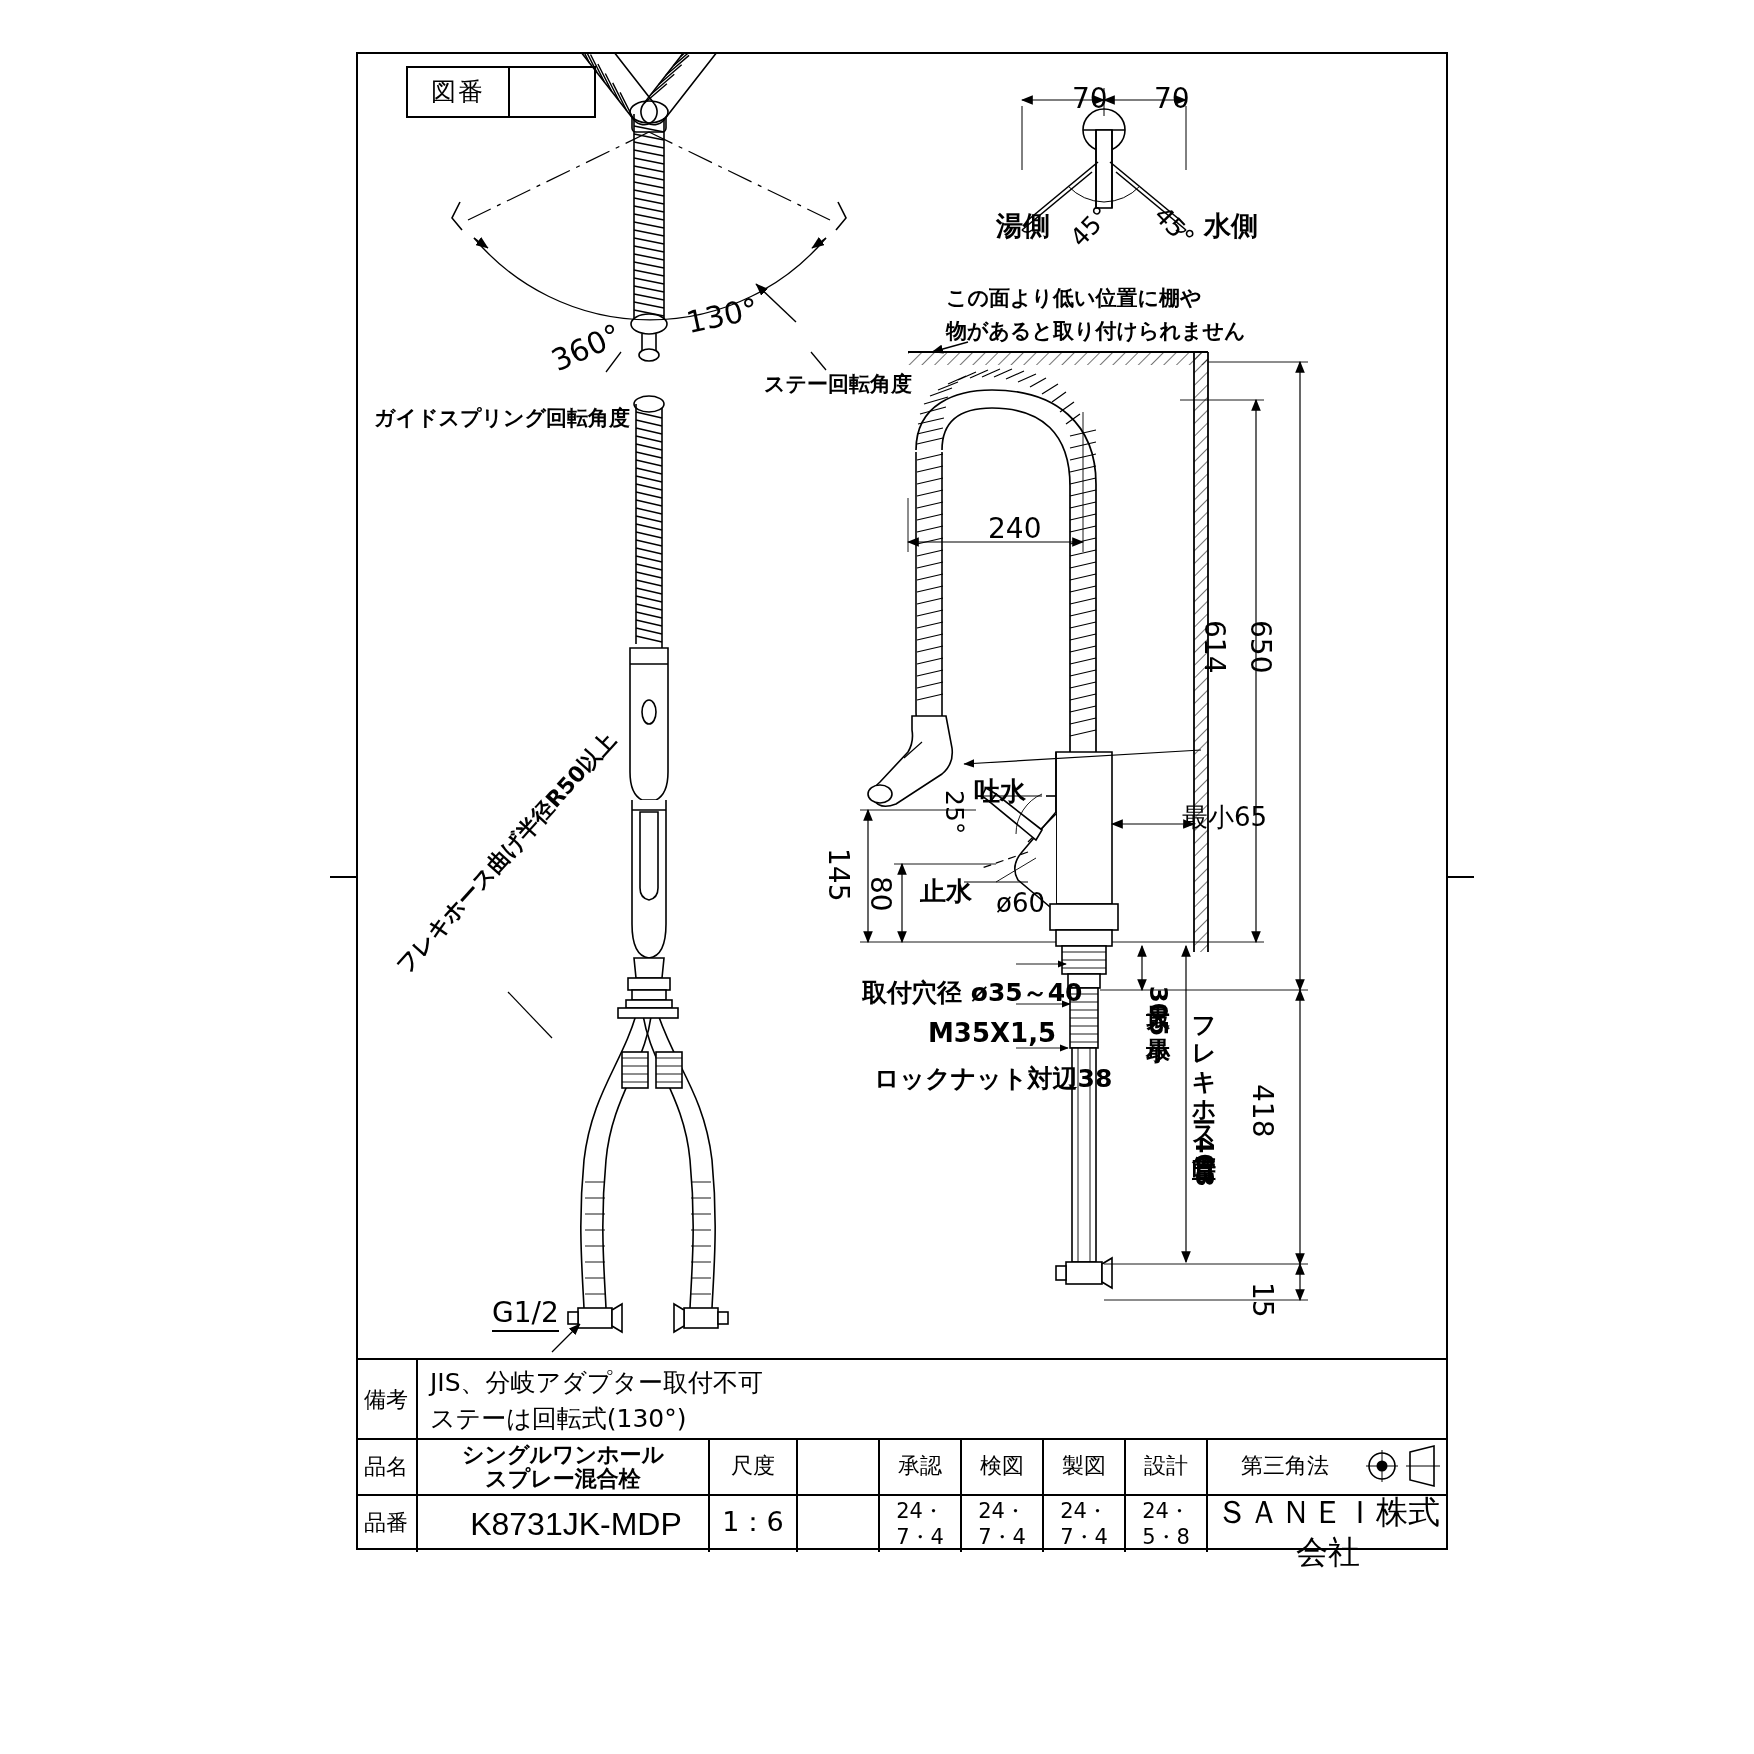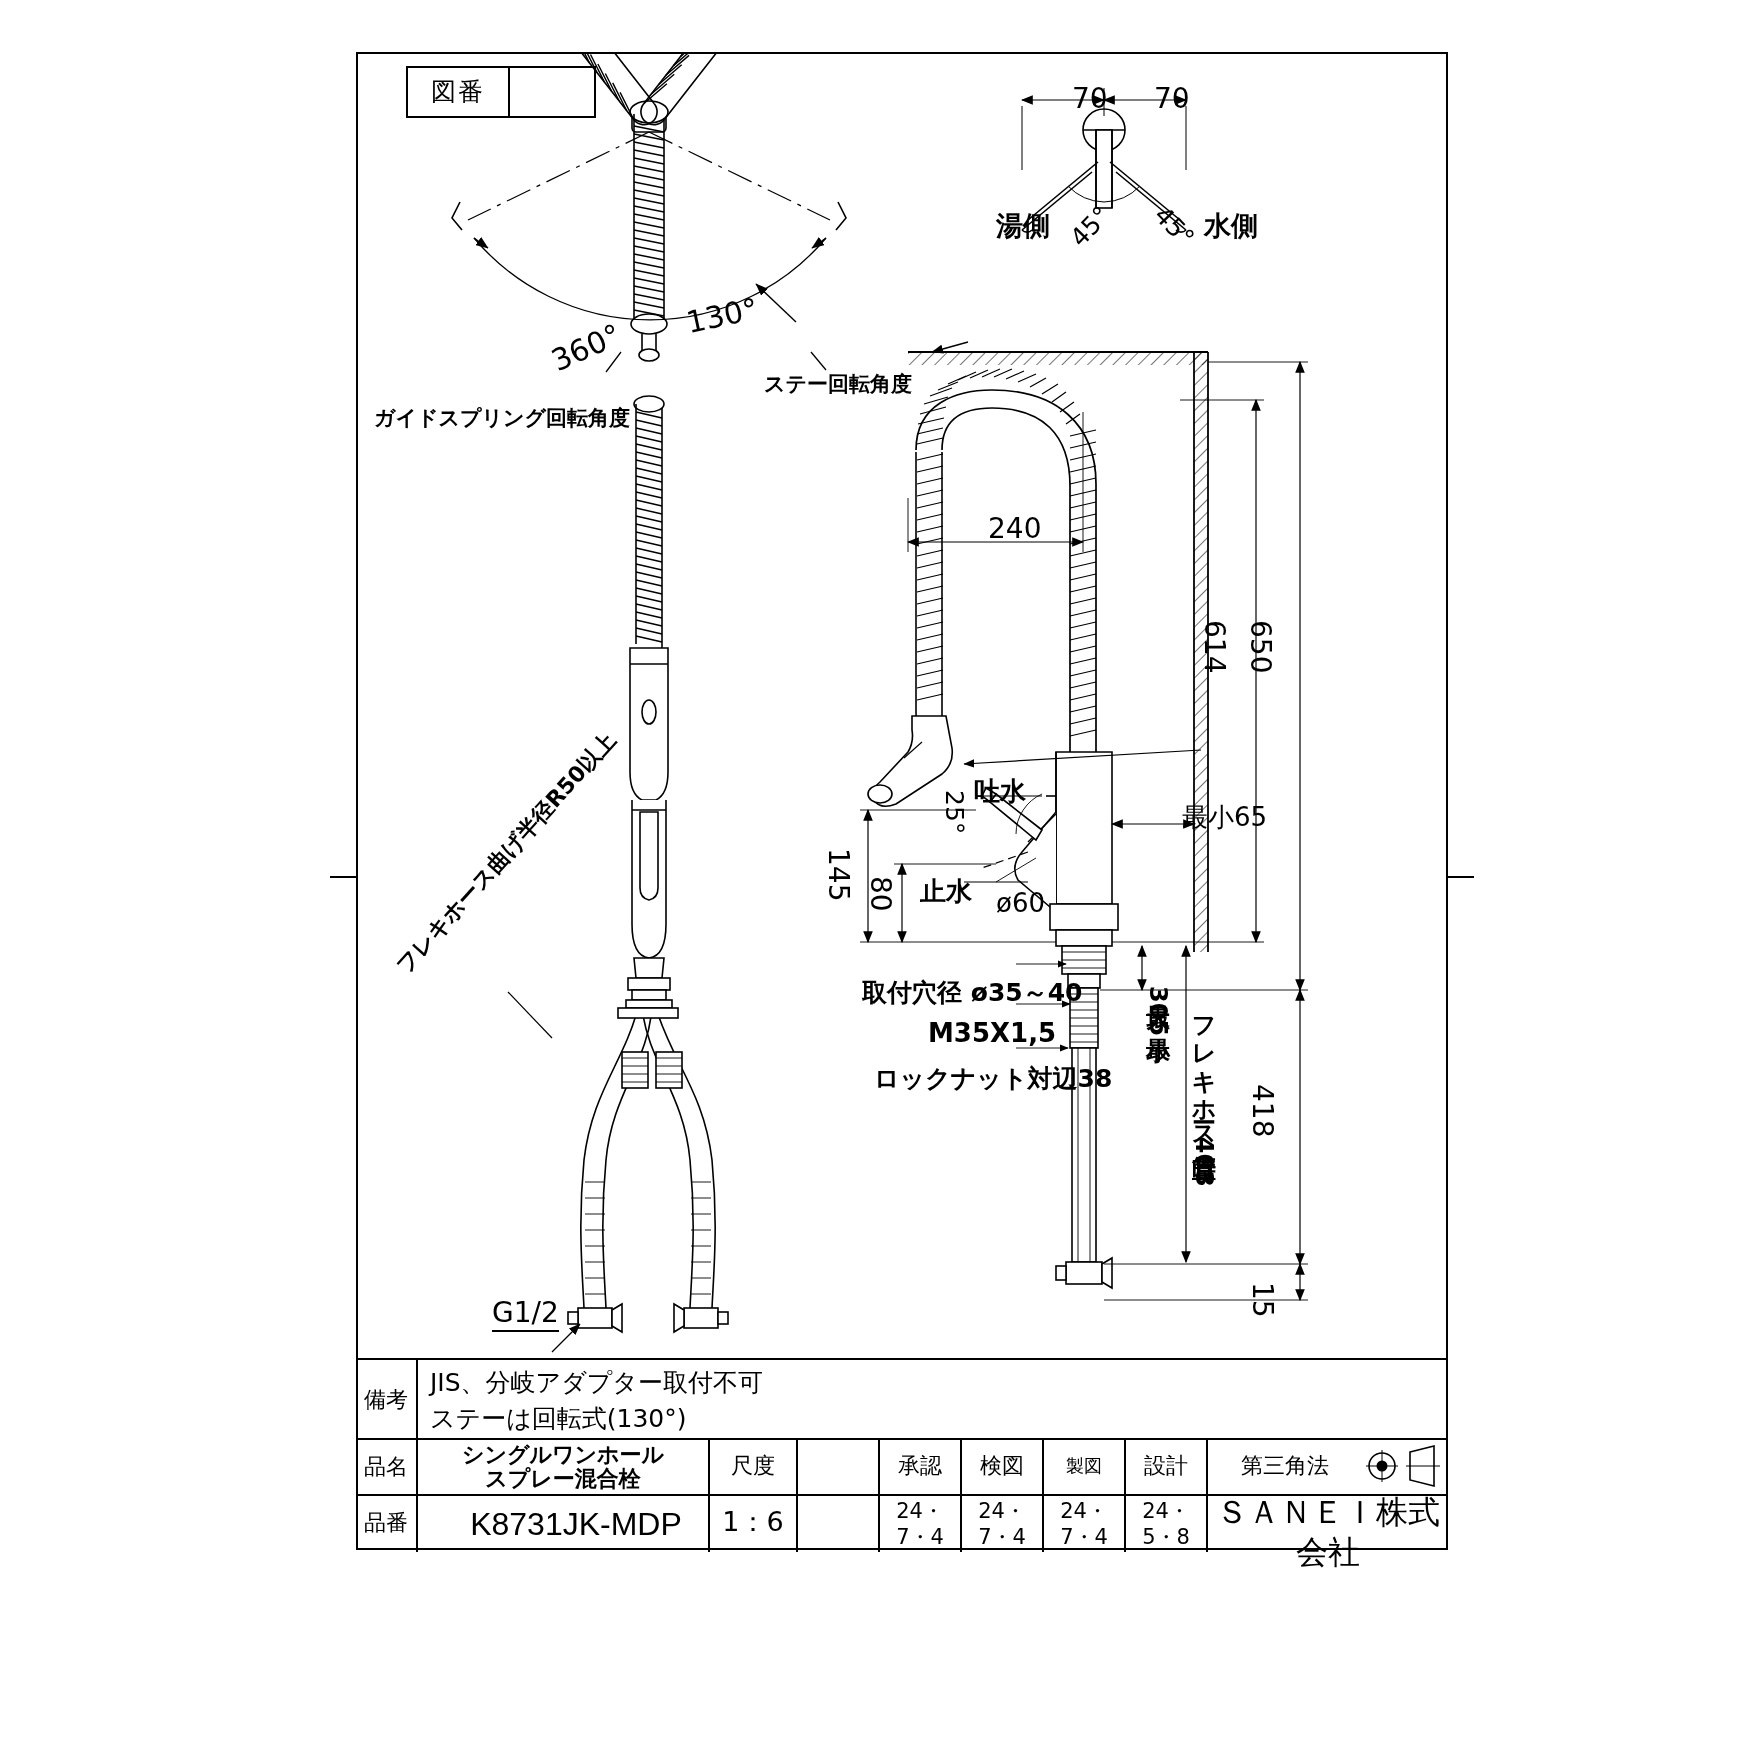--- a/index.html
+++ b/index.html
@@ -340,20 +340,22 @@
   <div class="abs note" style="left:374px;top:404px;font-size:21px;">ガイドスプリング回転角度</div>
   <div class="abs note" style="left:764px;top:370px;font-size:21px;">ステー回転角度</div>
 
   <div class="abs dim" style="left:1072px;top:82px;font-size:28px;">70</div>
   <div class="abs dim" style="left:1154px;top:82px;font-size:28px;">70</div>
   <div class="abs dim" style="left:1068px;top:212px;font-size:25px;transform:rotate(-46deg);">45°</div>
   <div class="abs dim" style="left:1152px;top:212px;font-size:25px;transform:rotate(46deg);">45°</div>
   <div class="abs note" style="left:996px;top:208px;font-size:27px;">湯側</div>
   <div class="abs note" style="left:1204px;top:208px;font-size:27px;">水側</div>
 
+  <div class="abs note" style="left:946px;top:282px;font-size:21px;line-height:1.55;white-space:pre-line;"><span>この面より低い位置に棚や
+物があると取り付けられません</span></div>
 
 
   <div class="abs note" style="left:390px;top:960px;font-size:22px;transform:rotate(-48deg);transform-origin:left top;"><span>フレキホース曲げ半径R50以上</span></div>
 
   <div class="abs dim" style="left:988px;top:512px;font-size:28px;">240</div>
   <div class="abs dim" style="left:1198px;top:620px;font-size:28px;writing-mode:vertical-rl;">614</div>
   <div class="abs dim" style="left:1244px;top:620px;font-size:28px;writing-mode:vertical-rl;">650</div>
   <div class="abs dim" style="left:822px;top:848px;font-size:28px;writing-mode:vertical-rl;">145</div>
   <div class="abs dim" style="left:864px;top:876px;font-size:28px;writing-mode:vertical-rl;">80</div>
   <div class="abs dim" style="left:1182px;top:800px;font-size:26px;">最小65</div>
@@ -396,21 +398,21 @@
     <div class="cell jp" style="left:0;top:136px;width:60px;height:54px;font-size:22px;">品番</div>
     <div class="cell" style="left:75px;top:138px;width:290px;height:52px;font-size:32px;">K8731JK-MDP</div>
 
     <div class="cell jp" style="left:354px;top:82px;width:86px;height:48px;font-size:22px;">尺度</div>
     <div class="cell jp" style="left:354px;top:136px;width:86px;height:52px;font-size:27px;">1：6</div>
 
     <div class="cell jp" style="left:524px;top:82px;width:80px;height:48px;font-size:22px;">承認</div>
     <div class="cell jp" style="left:524px;top:140px;width:80px;height:48px;font-size:21px;">24・7・4</div>
     <div class="cell jp" style="left:606px;top:82px;width:80px;height:48px;font-size:22px;">検図</div>
     <div class="cell jp" style="left:606px;top:140px;width:80px;height:48px;font-size:21px;">24・7・4</div>
-    <div class="cell jp" style="left:688px;top:82px;width:80px;height:48px;font-size:18px;">製図</div>
+    <div class="cell jp" style="left:688px;top:82px;width:80px;height:48px;font-size:22px;">製図</div>
     <div class="cell jp" style="left:688px;top:140px;width:80px;height:48px;font-size:21px;">24・7・4</div>
     <div class="cell jp" style="left:770px;top:82px;width:80px;height:48px;font-size:22px;">設計</div>
     <div class="cell jp" style="left:770px;top:140px;width:80px;height:48px;font-size:21px;">24・5・8</div>
 
     <div class="cell jp" style="left:854px;top:82px;width:150px;height:48px;font-size:22px;">第三角法</div>
     <svg class="abs" style="left:1008px;top:84px;" width="80" height="44" viewBox="0 0 80 44">
       <g stroke="#000" fill="none" stroke-width="1.6">
         <circle cx="18" cy="22" r="13"></circle>
         <circle cx="18" cy="22" r="5.5" fill="#000" stroke="none"></circle>
         <line x1="2" y1="22" x2="34" y2="22" stroke-width="1"></line>

